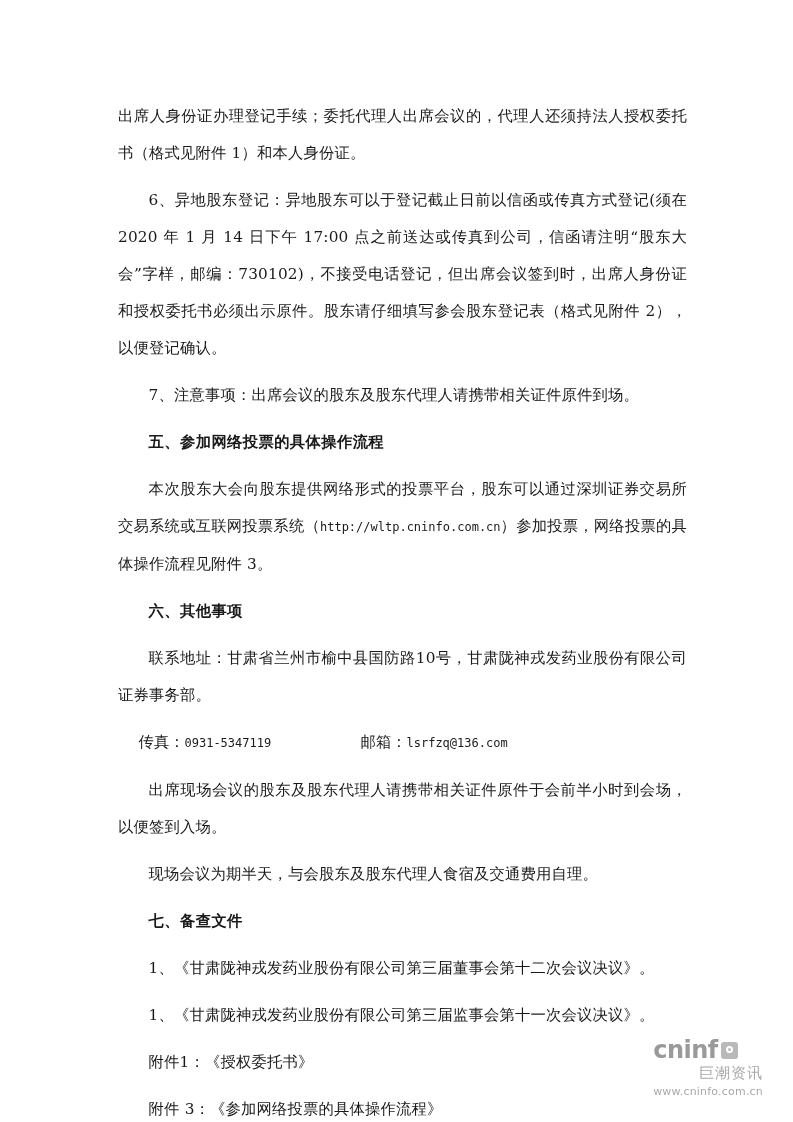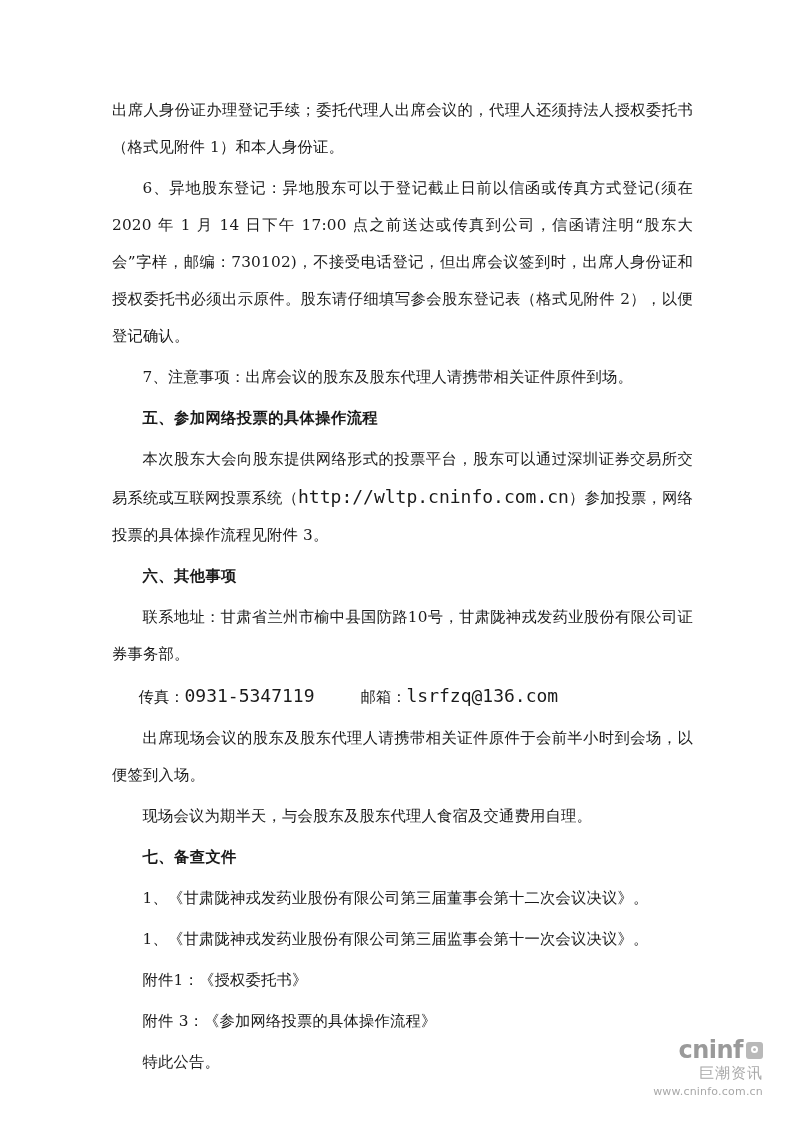--- a/index.html
+++ b/index.html
@@ -21,36 +21,36 @@
     width: 793px;
     height: 1122px;
     box-sizing: border-box;
     padding: 88px 96px 0 108px;
   }
   .doc-body {
     font-size: 15.3px;
     line-height: 37px;
   }
   p {
-    margin: 4px;
+    margin: 10px;
     text-align: justify;
     text-justify: inter-ideograph;
     letter-spacing: 0.2px;
   }
   .indent {
     text-indent: 2em;
   }
   .heading {
     font-weight: bold;
     text-indent: 2em;
     letter-spacing: 0.4px;
   }
   .mono {
     font-family: "DejaVu Sans Mono", "Liberation Mono", monospace;
-    font-size: 18px;
+    font-size: 12px;
     letter-spacing: 0;
   }
   .contact-row {
     display: flex;
     text-indent: 0;
     padding-left: 2em;
   }
   .contact-row .c1 {
     width: 222px;
     flex: 0 0 222px;
@@ -69,21 +69,21 @@
   }
   .logo-main {
     font-family: "DejaVu Sans", "Liberation Sans", sans-serif;
     font-size: 24px;
     font-weight: bold;
     color: #9a9a9a;
     letter-spacing: -0.5px;
     line-height: 26px;
     display: flex;
     align-items: center;
-    justify-content: flex-end;
+    justify-content: flex-start;
   }
   .logo-badge {
     display: inline-block;
     width: 17px;
     height: 17px;
     background: #b9b9b9;
     border-radius: 3px;
     margin-left: 3px;
     position: relative;
   }

